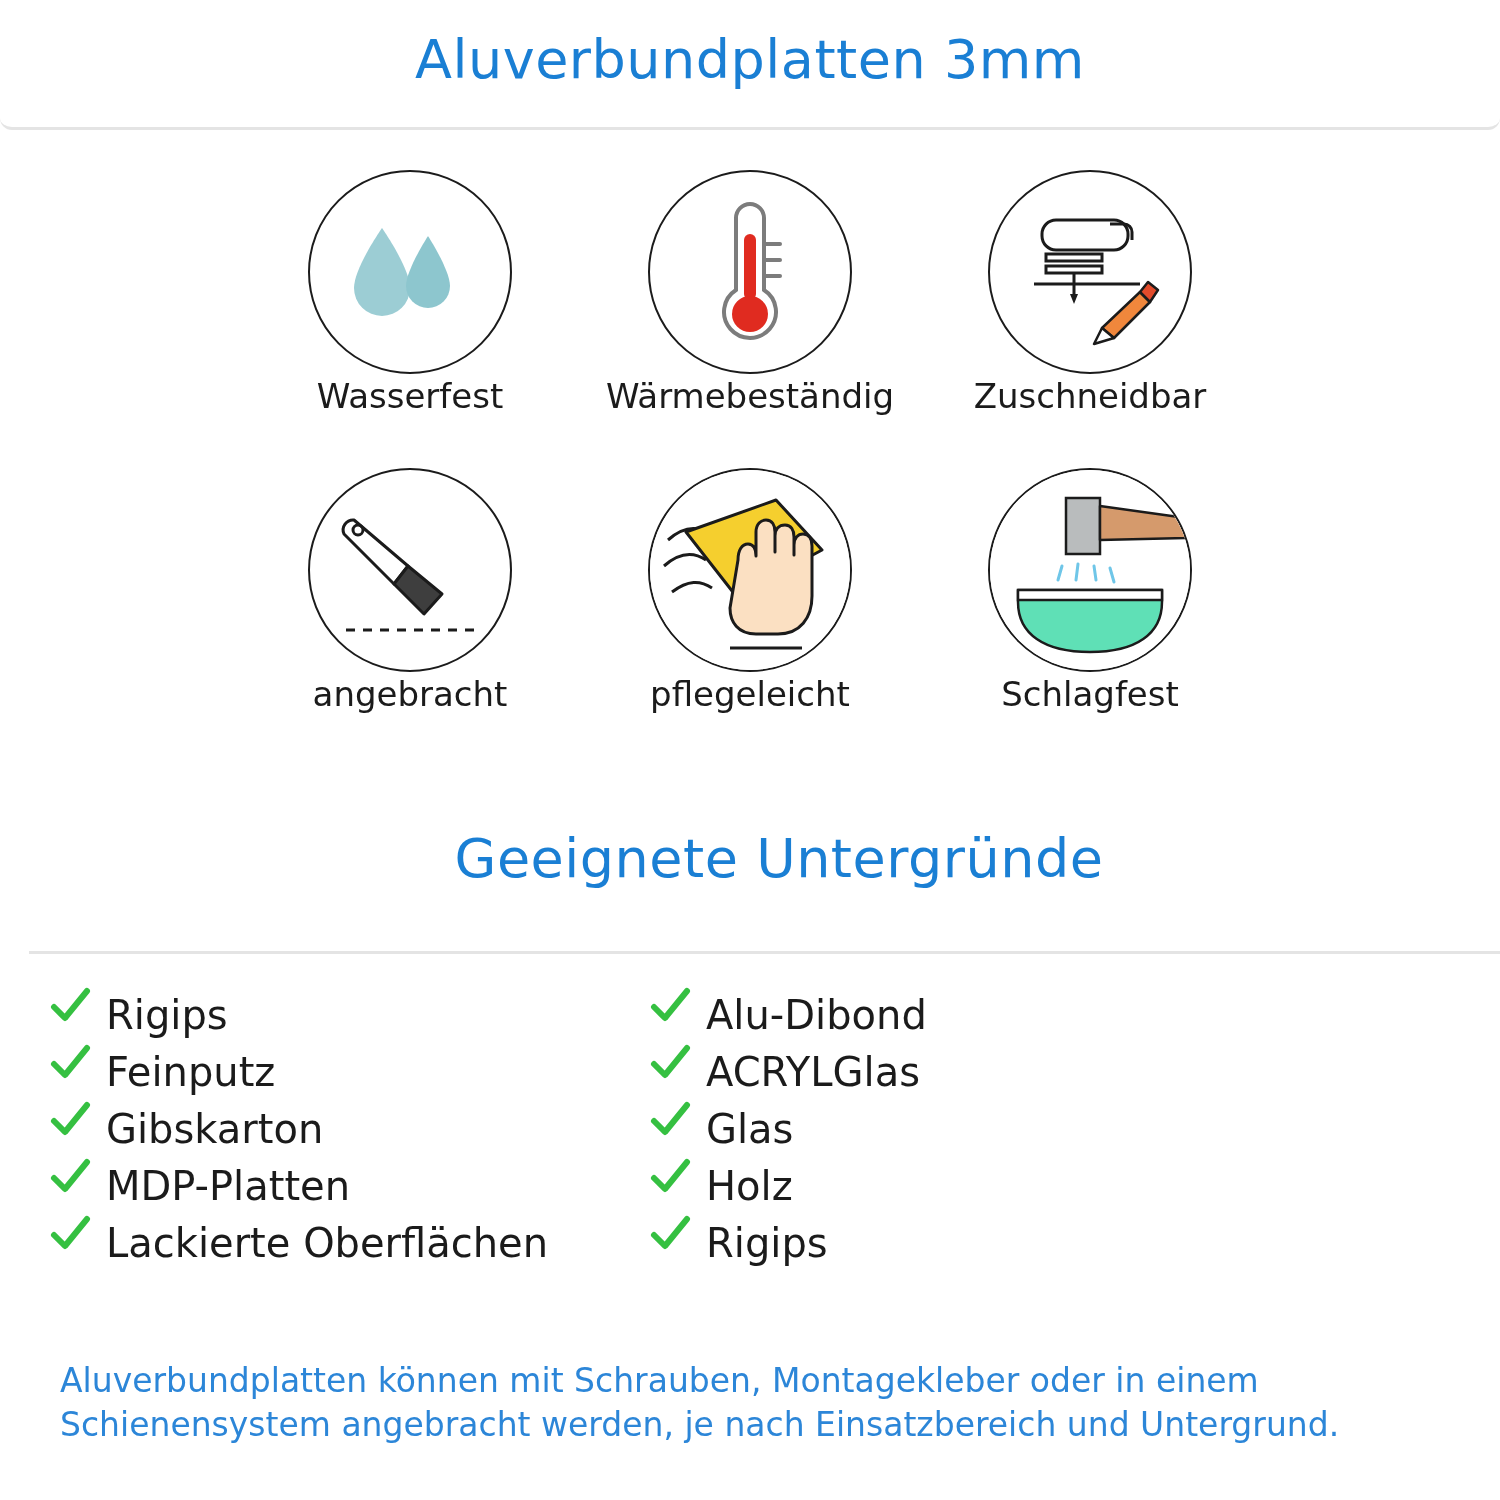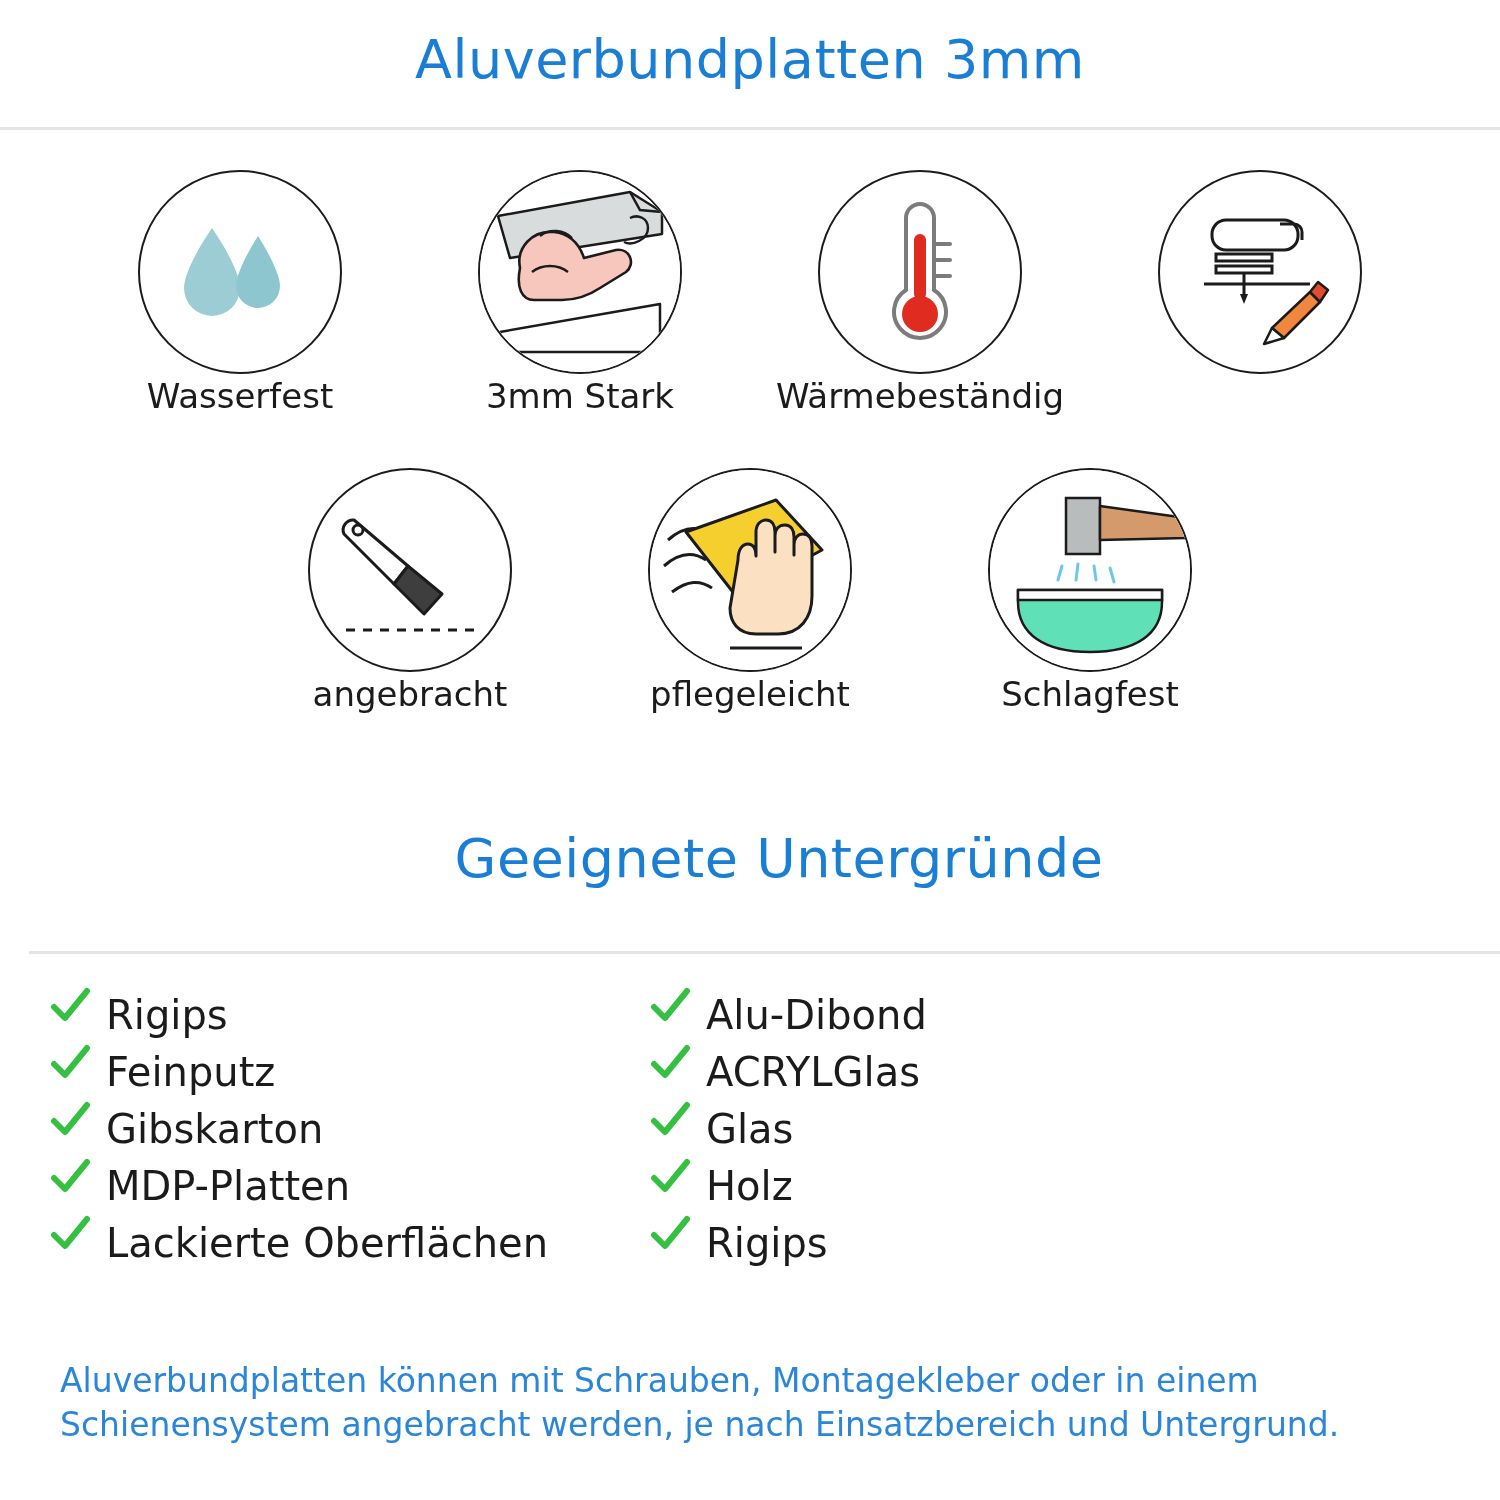--- a/index.html
+++ b/index.html
@@ -23,21 +23,21 @@
     text-align: center;
     border-bottom: 3px solid #e4e4e4;
   }
   .title-band .title {
     font-size: 54px;
     color: #1a7fd4;
     font-weight: 400;
     letter-spacing: 0.5px;
     line-height: 1.1;
   }
-  #header-band { padding: 30px 0 38px; }
+  #header-band { padding: 30px 0 38px; border-radius: 12px; }
   #header-band .title { margin: 0; }
 
   #subs-band {
     margin-top: 60px;
     padding: 10px 0 18px;
     margin-left: 29px;
   }
 
   
   .features {
@@ -127,35 +127,20 @@
     <div class="feature">
       <div class="circle">
         <svg viewBox="0 0 200 200" width="200" height="200" aria-hidden="true">
           <path d="M72 56 C72 56 44 96 44 116 a28 28 0 0 0 56 0 C100 96 72 56 72 56 Z" fill="#9ccdd4"></path>
           <path d="M118 64 C118 64 96 98 96 114 a22 22 0 0 0 44 0 C140 98 118 64 118 64 Z" fill="#8dc6ce"></path>
         </svg>
       </div>
       <div class="caption">Wasserfest</div>
     </div>
 
-    <div class="feature">
-      <div class="circle">
-        <svg viewBox="0 0 200 200" width="200" height="200" aria-hidden="true">
-          <path d="M0 0 H200 V200 H0 Z" fill="#ffffff"></path>
-          <path d="M18 44 L150 20 L182 40 L182 62 L30 86 Z" fill="#d9dcdd" stroke="#1b1b1b" stroke-width="2.5" stroke-linejoin="round"></path>
-          <path d="M150 20 L160 38 L182 40" fill="none" stroke="#1b1b1b" stroke-width="2.5"></path>
-          <path d="M20 160 L180 132 L180 180 L20 180 Z" fill="#ffffff" stroke="#1b1b1b" stroke-width="2.5" stroke-linejoin="round"></path>
-          <path d="M40 96 C36 76 52 58 74 60 C92 62 100 74 104 86 L136 78 C150 76 156 92 146 100 L120 116 C108 124 96 128 82 128 L54 128 C42 128 36 116 40 96 Z" fill="#f7c7bd" stroke="#1b1b1b" stroke-width="2.6" stroke-linejoin="round"></path>
-          <path d="M52 100 C62 92 78 92 88 100" fill="none" stroke="#1b1b1b" stroke-width="2.4"></path>
-          <path d="M60 64 C70 56 84 58 92 66" fill="none" stroke="#1b1b1b" stroke-width="2.4"></path>
-          <path d="M150 46 C158 42 168 46 168 56 C168 68 152 74 144 70" fill="none" stroke="#1b1b1b" stroke-width="2.5"></path>
-        </svg>
-      </div>
-      <div class="caption">3mm Stark</div>
-    </div>
 
     <div class="feature">
       <div class="circle">
         <svg viewBox="0 0 200 200" width="200" height="200" aria-hidden="true">
           <path d="M86 46 a14 14 0 0 1 28 0 V118 a26 26 0 1 1 -28 0 Z" fill="#ffffff" stroke="#7c7c7c" stroke-width="4"></path>
           <rect x="94" y="62" width="12" height="66" rx="6" fill="#e02b20"></rect>
           <circle cx="100" cy="142" r="18" fill="#e02b20"></circle>
           <line x1="116" y1="72" x2="130" y2="72" stroke="#7c7c7c" stroke-width="4" stroke-linecap="round"></line>
           <line x1="116" y1="88" x2="130" y2="88" stroke="#7c7c7c" stroke-width="4" stroke-linecap="round"></line>
           <line x1="116" y1="104" x2="130" y2="104" stroke="#7c7c7c" stroke-width="4" stroke-linecap="round"></line>
@@ -172,20 +157,21 @@
           <rect x="56" y="82" width="56" height="7" fill="#ffffff" stroke="#1b1b1b" stroke-width="3"></rect>
           <rect x="56" y="94" width="56" height="7" fill="#ffffff" stroke="#1b1b1b" stroke-width="3"></rect>
           <line x1="84" y1="101" x2="84" y2="122" stroke="#1b1b1b" stroke-width="3"></line>
           <path d="M80 122 l4 10 l4 -10 z" fill="#1b1b1b"></path>
           <line x1="44" y1="112" x2="150" y2="112" stroke="#1b1b1b" stroke-width="3"></line>
           <path d="M112 156 L150 120 L160 130 L124 166 Z" fill="#f0873c" stroke="#1b1b1b" stroke-width="2.5" stroke-linejoin="round"></path>
           <path d="M150 120 L160 130 L168 118 L158 110 Z" fill="#e24b2b" stroke="#1b1b1b" stroke-width="2.5" stroke-linejoin="round"></path>
           <path d="M112 156 L104 172 L124 166 Z" fill="#ffffff" stroke="#1b1b1b" stroke-width="2.5" stroke-linejoin="round"></path>
         </svg>
       </div>
+      <div class="caption">Zuschneidbar</div>
     </div>
 
   </div>
 
   <div class="feature-row row2">
 
     <div class="feature">
       <div class="circle">
         <svg viewBox="0 0 200 200" width="200" height="200" aria-hidden="true">
           <path d="M44 50 L98 96 L84 114 L34 64 a10 10 0 0 1 10 -14 Z" fill="#ffffff" stroke="#1b1b1b" stroke-width="3" stroke-linejoin="round"></path>

